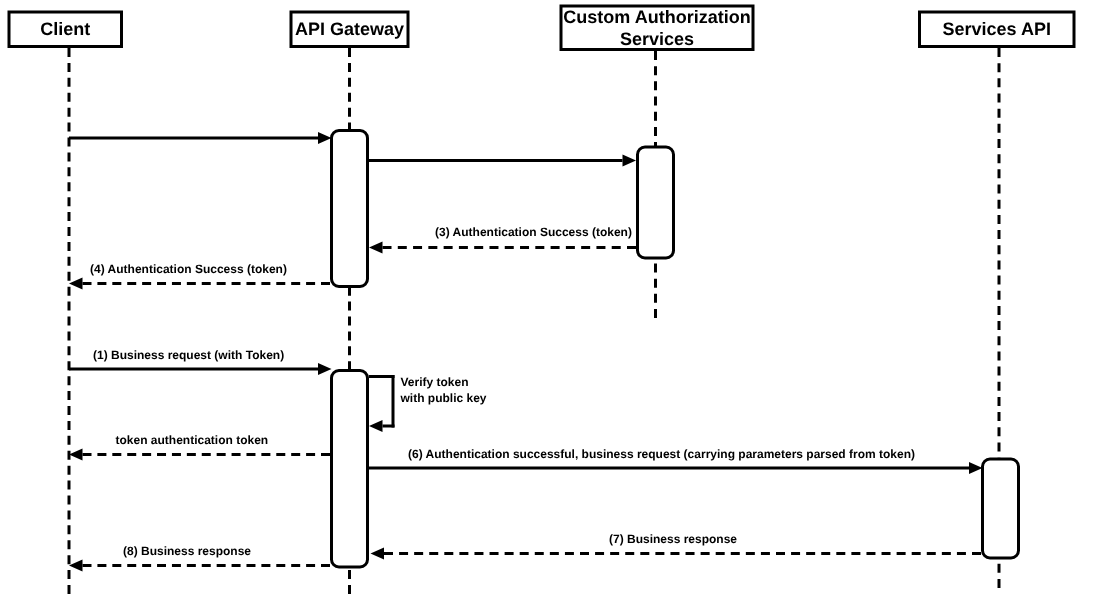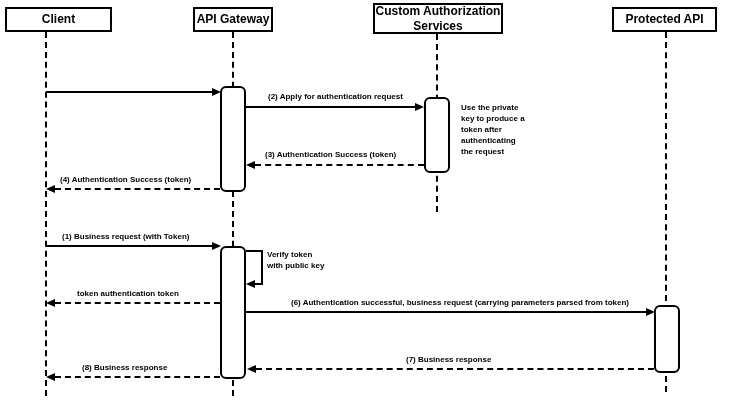--- a/index.html
+++ b/index.html
@@ -37,57 +37,51 @@
   .note{
     position:absolute;font-weight:bold;font-size:8px;line-height:11px;
     white-space:pre-line;z-index:3;
   }
 </style>
 </head>
 <body>
 
 <div id="canvas">
 
-  <div class="box" style="left:5px;top:7px;width:107px;height:25px;">
+  <div class="box" style="left:5px;top:7px;width:77px;height:25px;">
     <span>Client</span>
   </div>
   <div class="box" style="left:193px;top:7px;width:80px;height:25px;">
     <span>API Gateway</span>
   </div>
   <div class="box" style="left:373px;top:3px;width:130px;height:31px;">
     <span>Custom Authorization Services</span>
   </div>
   <div class="box" style="left:612px;top:7px;width:105px;height:25px;">
-    <span>Protected API</span>
+    <span>Services API</span>
   </div>
 
   <div class="lifeline" style="left:45px;top:32px;height:364px;"></div>
   <div class="lifeline" style="left:232px;top:32px;height:364px;"></div>
   <div class="lifeline" style="left:436px;top:34px;height:178px;"></div>
   <div class="lifeline" style="left:665px;top:32px;height:360px;"></div>
 
   <div class="bar" style="left:220px;top:86px;height:106px;"></div>
   <div class="bar" style="left:424px;top:97px;height:76px;"></div>
   <div class="bar" style="left:220px;top:246px;height:133px;"></div>
   <div class="bar" style="left:654px;top:305px;height:68px;"></div>
 
   <div class="line-solid" style="left:46px;top:91px;width:166px;"></div>
   <div class="head-r" style="left:212px;top:88px;"></div>
 
-  <div class="msg-label" style="left:268px;top:92px;">(2) Apply for authentication request</div>
   <div class="line-solid" style="left:246px;top:106px;width:169px;"></div>
   <div class="head-r" style="left:415px;top:103px;"></div>
 
-  <div class="note" style="left:461px;top:102px;width:92px;">Use the private
-key to produce a
-token after
-authenticating
-the request</div>
 
-  <div class="msg-label" style="left:265px;top:150px;">(3) Authentication Success (token)</div>
+  <div class="msg-label" style="left:290px;top:150px;">(3) Authentication Success (token)</div>
   <div class="line-dashed" style="left:255px;top:164px;width:169px;"></div>
   <div class="head-l" style="left:246px;top:161px;"></div>
 
   <div class="msg-label" style="left:60px;top:175px;">(4) Authentication Success (token)</div>
   <div class="line-dashed" style="left:55px;top:188px;width:165px;"></div>
   <div class="head-l" style="left:46px;top:185px;"></div>
 
   <div class="msg-label" style="left:62px;top:232px;">(1) Business request (with Token)</div>
   <div class="line-solid" style="left:46px;top:245px;width:166px;"></div>
   <div class="head-r" style="left:212px;top:242px;"></div>
@@ -96,21 +90,21 @@
   <div class="vline" style="left:261px;top:250px;height:35px;"></div>
   <div class="line-solid" style="left:255px;top:283px;width:8px;"></div>
   <div class="head-l" style="left:246px;top:280px;"></div>
   <div class="note" style="left:267px;top:249px;width:80px;">Verify token
 with public key</div>
 
   <div class="msg-label" style="left:77px;top:289px;">token authentication token</div>
   <div class="line-dashed" style="left:55px;top:302px;width:165px;"></div>
   <div class="head-l" style="left:46px;top:299px;"></div>
 
-  <div class="msg-label" style="left:291px;top:298px;">(6) Authentication successful, business request (carrying parameters parsed from token)</div>
+  <div class="msg-label" style="left:272px;top:298px;">(6) Authentication successful, business request (carrying parameters parsed from token)</div>
   <div class="line-solid" style="left:246px;top:311px;width:400px;"></div>
   <div class="head-r" style="left:646px;top:308px;"></div>
 
   <div class="msg-label" style="left:406px;top:355px;">(7) Business response</div>
   <div class="line-dashed" style="left:256px;top:368px;width:398px;"></div>
   <div class="head-l" style="left:247px;top:365px;"></div>
 
   <div class="msg-label" style="left:82px;top:363px;">(8) Business response</div>
   <div class="line-dashed" style="left:55px;top:376px;width:165px;"></div>
   <div class="head-l" style="left:46px;top:373px;"></div>

